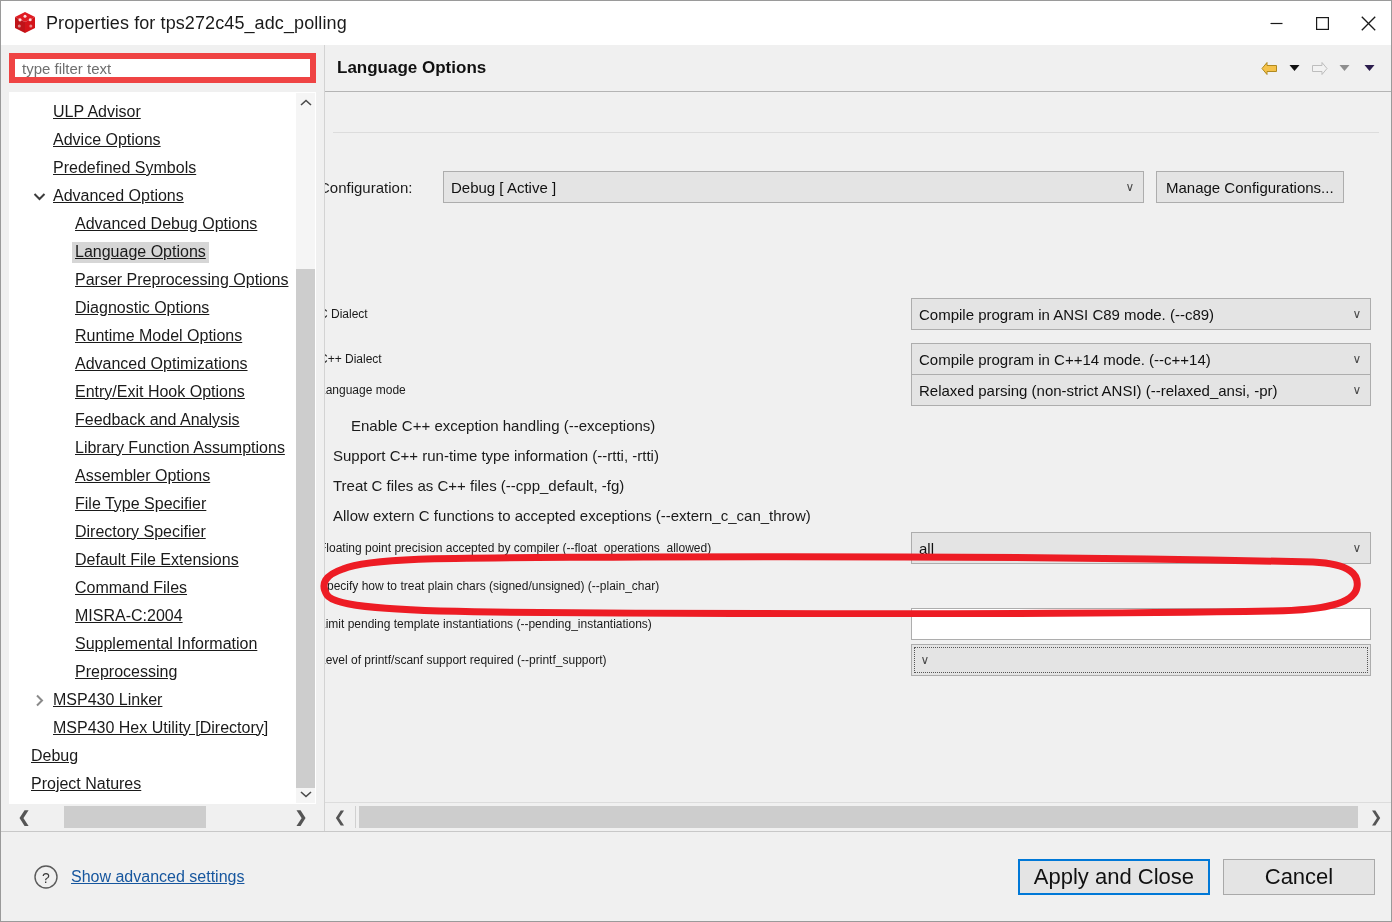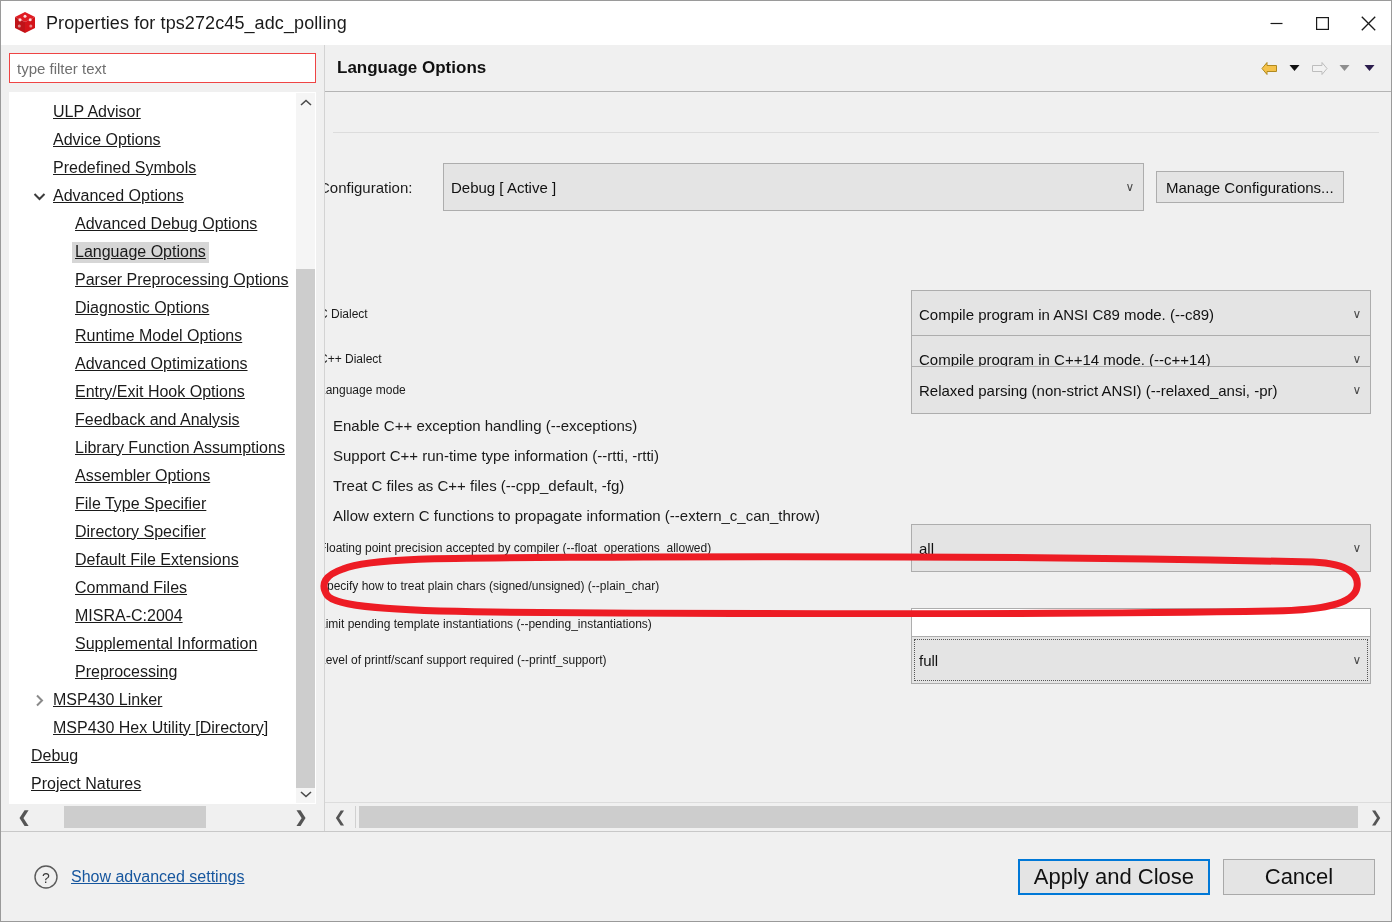--- a/index.html
+++ b/index.html
@@ -78,21 +78,21 @@
     width: 323px;
     flex: 0 0 323px;
     background: #f0f0f0;
     display: flex;
     flex-direction: column;
     padding: 8px 8px 0 8px;
     box-sizing: border-box;
   }
   #filter-input {
     height: 30px;
-    border: 1px solid #ef4444;
+    border: 6px solid #ef4444;
     background: #ffffff;
     font-family: "Liberation Sans", sans-serif;
     font-size: 15px;
     color: #000;
     padding: 0 7px;
     box-sizing: border-box;
     outline: none;
     width: 100%;
   }
   #filter-input::placeholder { color: #6f6f6f; opacity: 1; }
@@ -280,21 +280,21 @@
     font-size: 15px;
     color: #1a1a1a;
     white-space: nowrap;
     overflow: hidden;
     padding-left: 8px;
     box-sizing: border-box;
   }
   .combo {
     background: #e4e4e4;
     border: 1px solid #adadad;
-    height: 48px;
+    height: 32px;
     display: flex;
     align-items: center;
     box-sizing: border-box;
     position: relative;
     font-size: 15px;
     color: #111;
   }
   .combo .txt {
     padding-left: 7px;
     white-space: nowrap;
@@ -732,56 +732,55 @@
               </div>
               <div class="opt-row" style="top: 281px;">
                 <div class="opt-label">Language mode</div>
                 <div class="combo opt-combo">
                   <span class="txt">Relaxed parsing (non-strict ANSI) (--relaxed_ansi, -pr)</span>
                   <span class="caret">∨</span>
                 </div>
               </div>
             </div>
           <div id="check-rows">
-              <div class="cb-row" style="top: 318px;">
+              <div class="cb-row" style="top: 318px; gap: 18px;">
                 <span class="cb-clip"></span>
                 <span class="cb-label">Enable C++ exception handling (--exceptions)</span>
               </div>
               <div class="cb-row" style="top: 348px;">
                 <span class="cb-clip"></span>
                 <span class="cb-label">Support C++ run-time type information (--rtti, -rtti)</span>
               </div>
               <div class="cb-row" style="top: 378px;">
                 <span class="cb-clip"></span>
                 <span class="cb-label">Treat C files as C++ files (--cpp_default, -fg)</span>
               </div>
               <div class="cb-row" style="top: 408px;">
                 <span class="cb-clip"></span>
-                <span class="cb-label">Allow extern C functions to propagate information (--extern_c_can_throw)</span>
+                <span class="cb-label">Allow extern C functions to accepted exceptions (--extern_c_can_throw)</span>
               </div>
             </div>
           <div id="value-rows">
               <div class="opt-row" style="top: 439px;">
                 <div class="opt-label">Floating point precision accepted by compiler (--float_operations_allowed)</div>
                 <div class="combo opt-combo">
                   <span class="txt">all</span>
                   <span class="caret">∨</span>
                 </div>
               </div>
               <div class="opt-row" style="top: 477px;">
                 <div class="opt-label">Specify how to treat plain chars (signed/unsigned) (--plain_char)</div>
               </div>
               <div class="opt-row" style="top: 515px;">
                 <div class="opt-label">Limit pending template instantiations (--pending_instantiations)</div>
                 <div class="opt-text"></div>
               </div>
               <div class="opt-row" style="top: 551px;">
                 <div class="opt-label">Level of printf/scanf support required (--printf_support)</div>
                 <div class="combo opt-combo" id="printf-combo">
-                  <span class="txt">full</span>
                   <span id="printf-focus"></span>
                   <span class="caret">∨</span>
                 </div>
               </div>
             </div>
 
         </div>
       </div>
 
       <div id="right-hsb">

